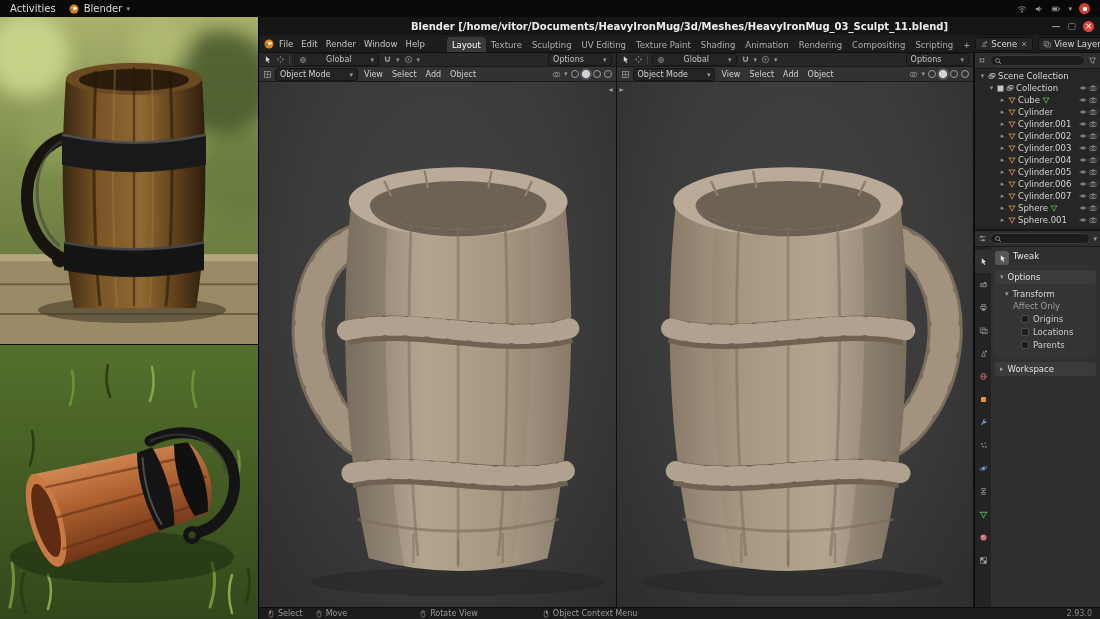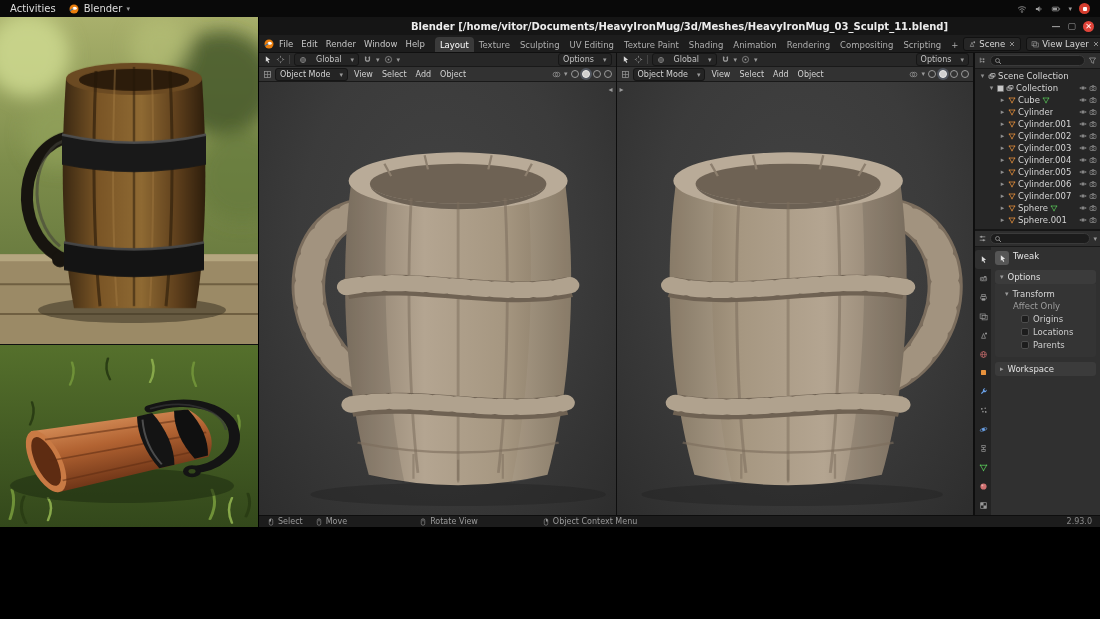--- a/index.html
+++ b/index.html
@@ -1,18 +1,18 @@
 <!DOCTYPE html>
 <html><head>
 <meta charset="utf-8">
 <style>
   *{margin:0;padding:0;box-sizing:border-box}
   html,body{width:1100px;height:619px;overflow:hidden;background:#000;
     font-family:"DejaVu Sans","Liberation Sans",sans-serif;color:#c8c8c8}
-  #screen{width:1100px;height:527px;display:flex;flex-direction:column;position:relative}
+  #screen{width:1100px;height:619px;display:flex;flex-direction:column;position:relative}
 
   
   .gnome-bar{height:17px;background:#090909;display:flex;align-items:center;
     font-size:10px;color:#dedede;padding:0 10px;gap:10px;flex:0 0 auto;position:relative;z-index:5}
   .gnome-left{display:flex;align-items:center;gap:12px}
   .app-menu{display:flex;align-items:center;gap:4px}
   .gnome-center{position:absolute;left:0;right:0;text-align:center;pointer-events:none;font-size:10px}
   .gnome-right{margin-left:auto;display:flex;align-items:center;gap:7px}
   .rec-dot{width:11px;height:11px;border-radius:50%;background:#d43d2e;display:flex;
     align-items:center;justify-content:center}
@@ -31,35 +31,35 @@
   .titlebar{height:18px;flex:0 0 18px;background:#151515;display:flex;align-items:center;
     justify-content:center;position:relative;font-size:10px;font-weight:bold;color:#ececec}
   .win-controls{position:absolute;right:6px;top:0;bottom:0;display:flex;align-items:center;gap:7px}
   .wc{font-size:9px;color:#9a9a9a;line-height:1}
   .wc-close{width:11px;height:11px;border-radius:50%;background:#e0443a;color:#fff;font-size:8px;
     display:flex;align-items:center;justify-content:center}
 
   .topbar{height:18px;flex:0 0 18px;background:#1d1d1d;display:flex;align-items:center;
     font-size:8.5px;color:#c6c6c6;padding:0 4px;border-bottom:1px solid #101010}
   .menu-item{padding:2px 4px;border-radius:3px}
-  .ws-tabs{display:flex;margin-left:6px;align-items:flex-end;height:100%}
+  .ws-tabs{display:flex;margin-left:18px;align-items:flex-end;height:100%}
   .ws-tab{padding:3px 5px 2px;border-radius:4px 4px 0 0;color:#aeaeae;white-space:nowrap}
   .ws-tab.active{background:#3a3a3a;color:#fff}
   .topbar-right{margin-left:auto;display:flex;gap:5px;align-items:center}
   .selector{display:flex;align-items:center;gap:3px;background:#262626;border:1px solid #111;
     border-radius:3px;padding:1px 4px;color:#d8d8d8;white-space:nowrap}
 
   .main{flex:1;display:flex;min-height:0}
   .viewports{flex:1;display:flex;min-width:0}
   .viewport{flex:1;display:flex;flex-direction:column;min-width:0;border-right:1px solid #0e0e0e}
   .tool-settings{height:14px;flex:0 0 14px;background:#272727;display:flex;align-items:center;
     gap:4px;font-size:8px;color:#c2c2c2;padding:0 4px;border-bottom:1px solid #191919;white-space:nowrap;overflow:hidden}
   .vp-header{height:15px;flex:0 0 15px;background:#323232;display:flex;align-items:center;
     gap:3px;font-size:8px;color:#d2d2d2;padding:0 4px;border-bottom:1px solid #191919;white-space:nowrap;overflow:hidden}
-  .dd{display:flex;align-items:flex-end;gap:9px;background:#242424;border-radius:3px;
+  .dd{display:flex;align-items:flex-end;gap:19px;background:#242424;border-radius:3px;
     padding:1px 4px;border:1px solid #161616}
   .caret{font-size:7px;color:#9a9a9a}
   .vp-menu{padding:1px 3px}
   .vp-right{margin-left:auto;display:flex;align-items:center;gap:3px}
   .shade-dot{width:8px;height:8px;border-radius:50%;border:1px solid #9a9a9a}
   .shade-dot.on{background:#cfcfcf;border-color:#e8e8e8;box-shadow:0 0 0 2px #50555e}
   .vp-canvas{flex:1;position:relative;overflow:hidden;
     background:radial-gradient(ellipse at 50% 38%,#434343 0%,#3b3b3b 55%,#2d2d2d 100%)}
   .edge-arrow{position:absolute;top:3px;font-size:8px;color:#9a9a9a;z-index:2}
 

